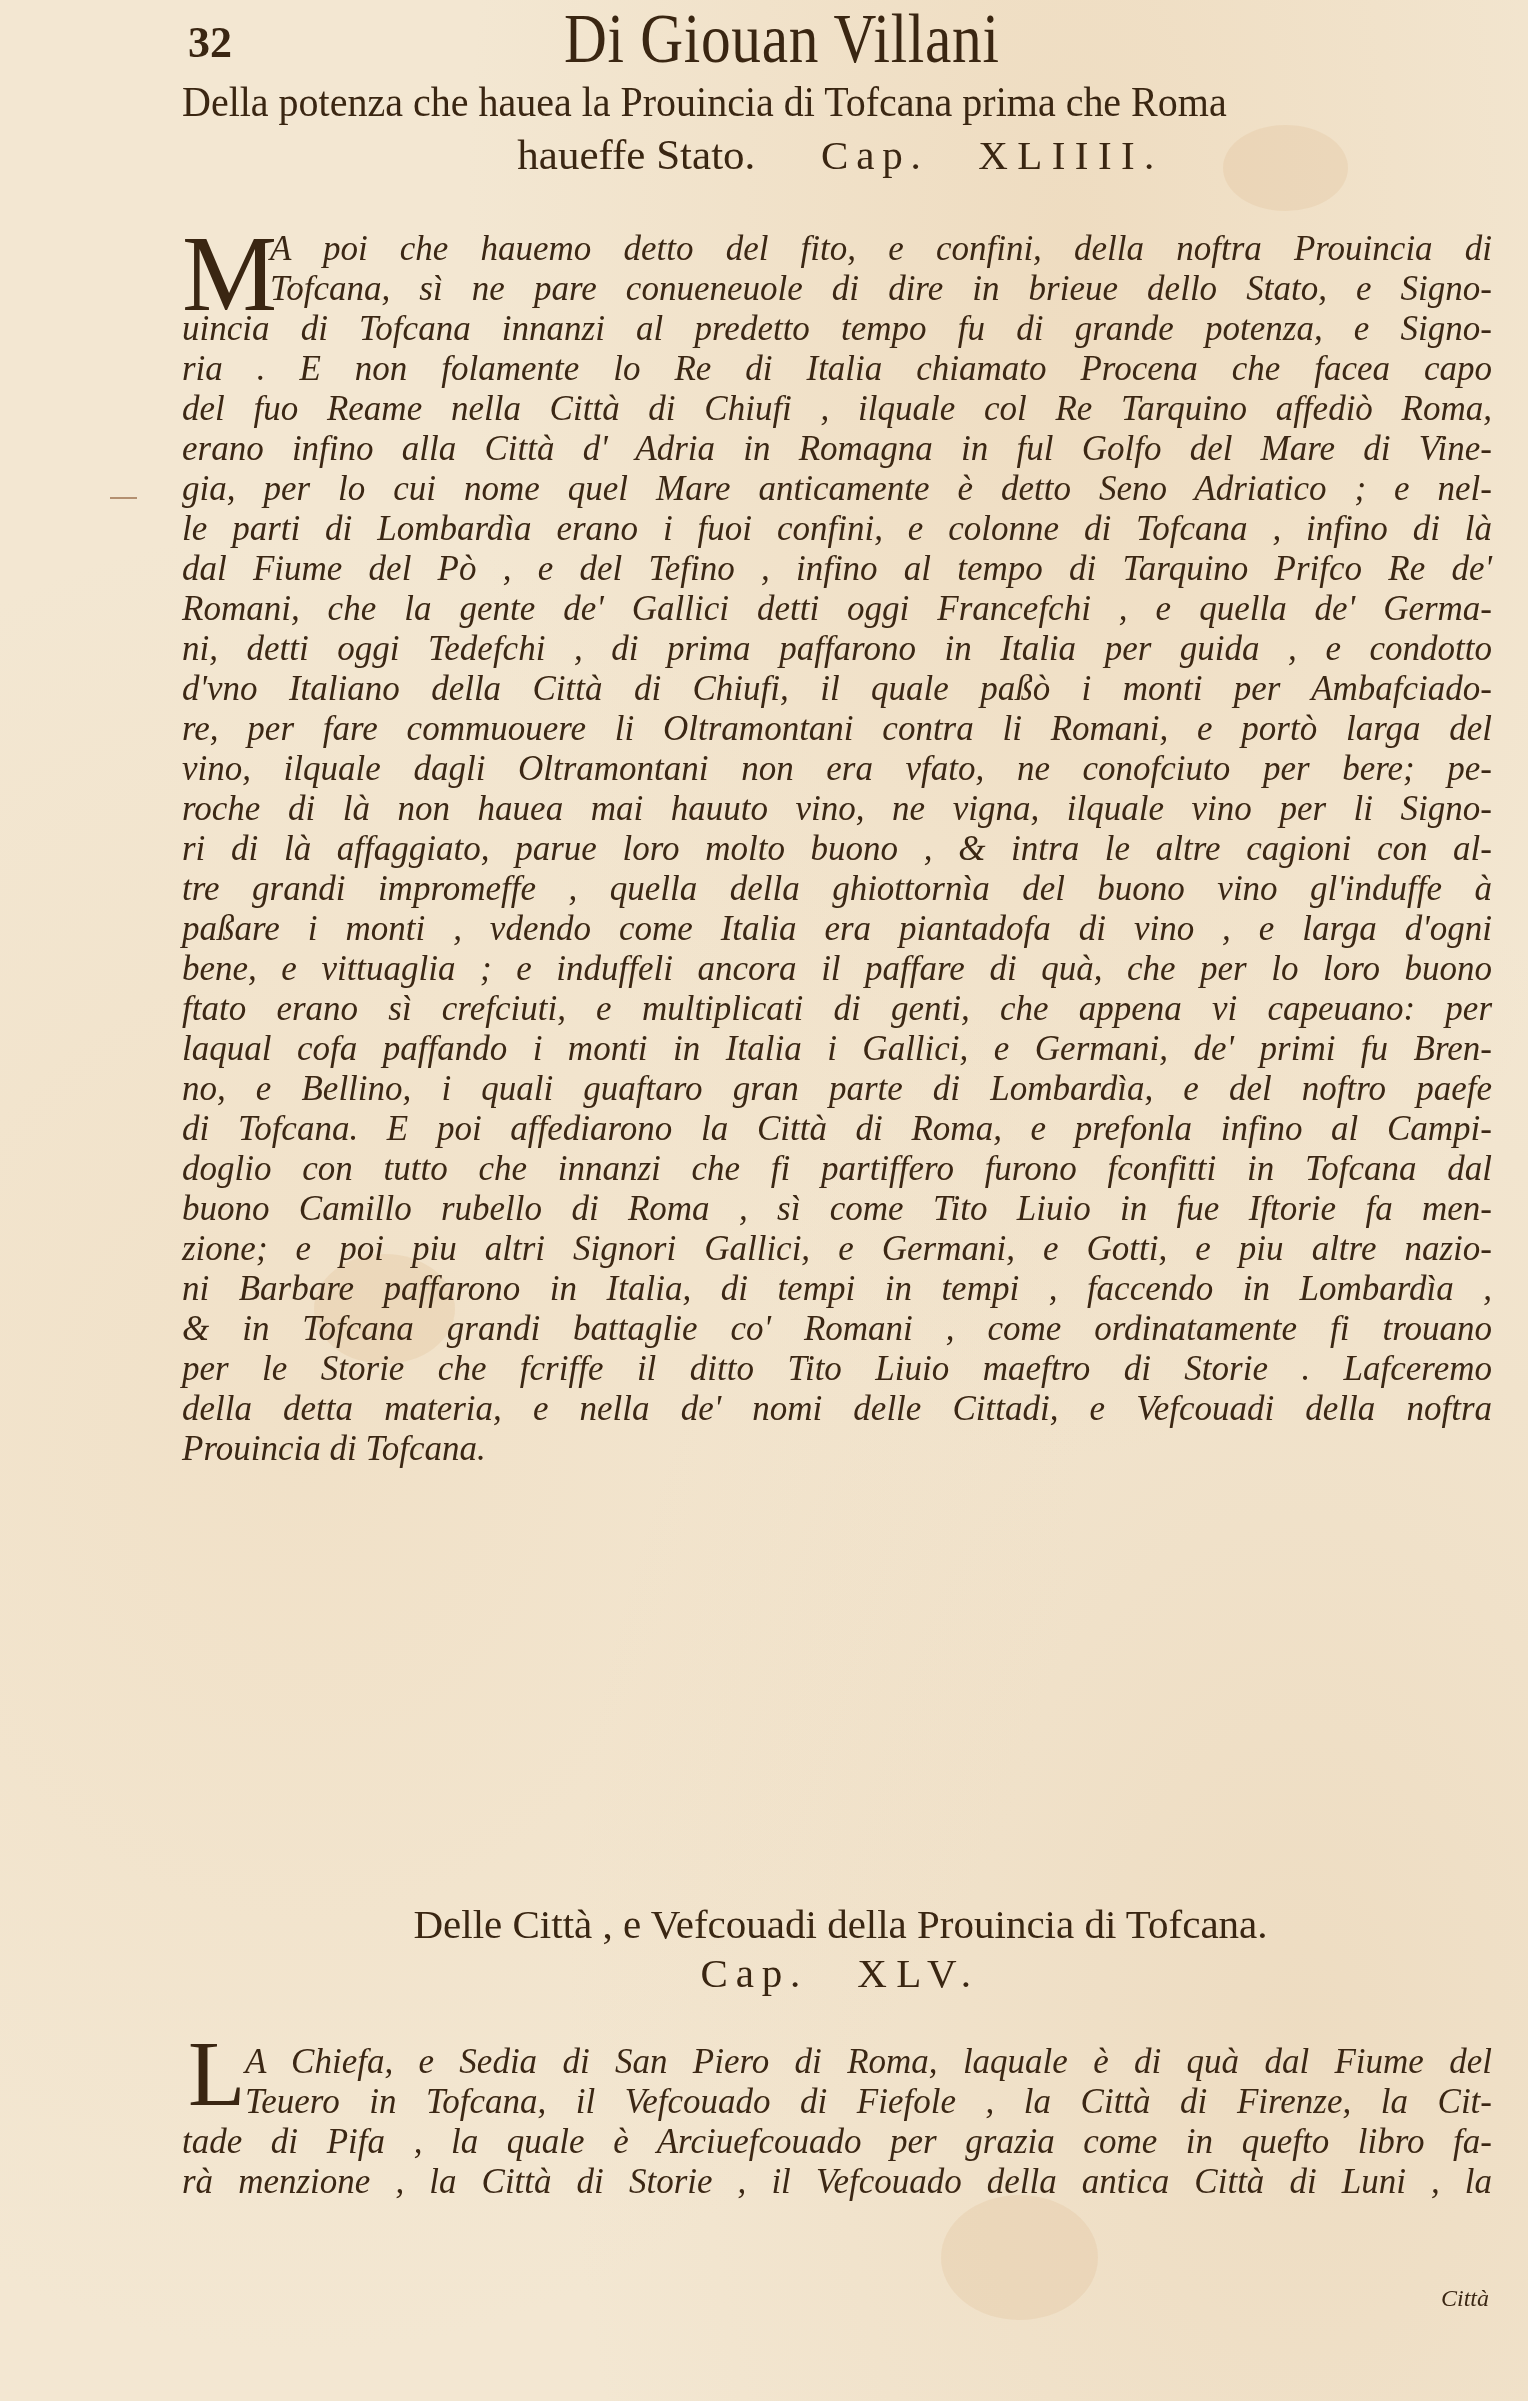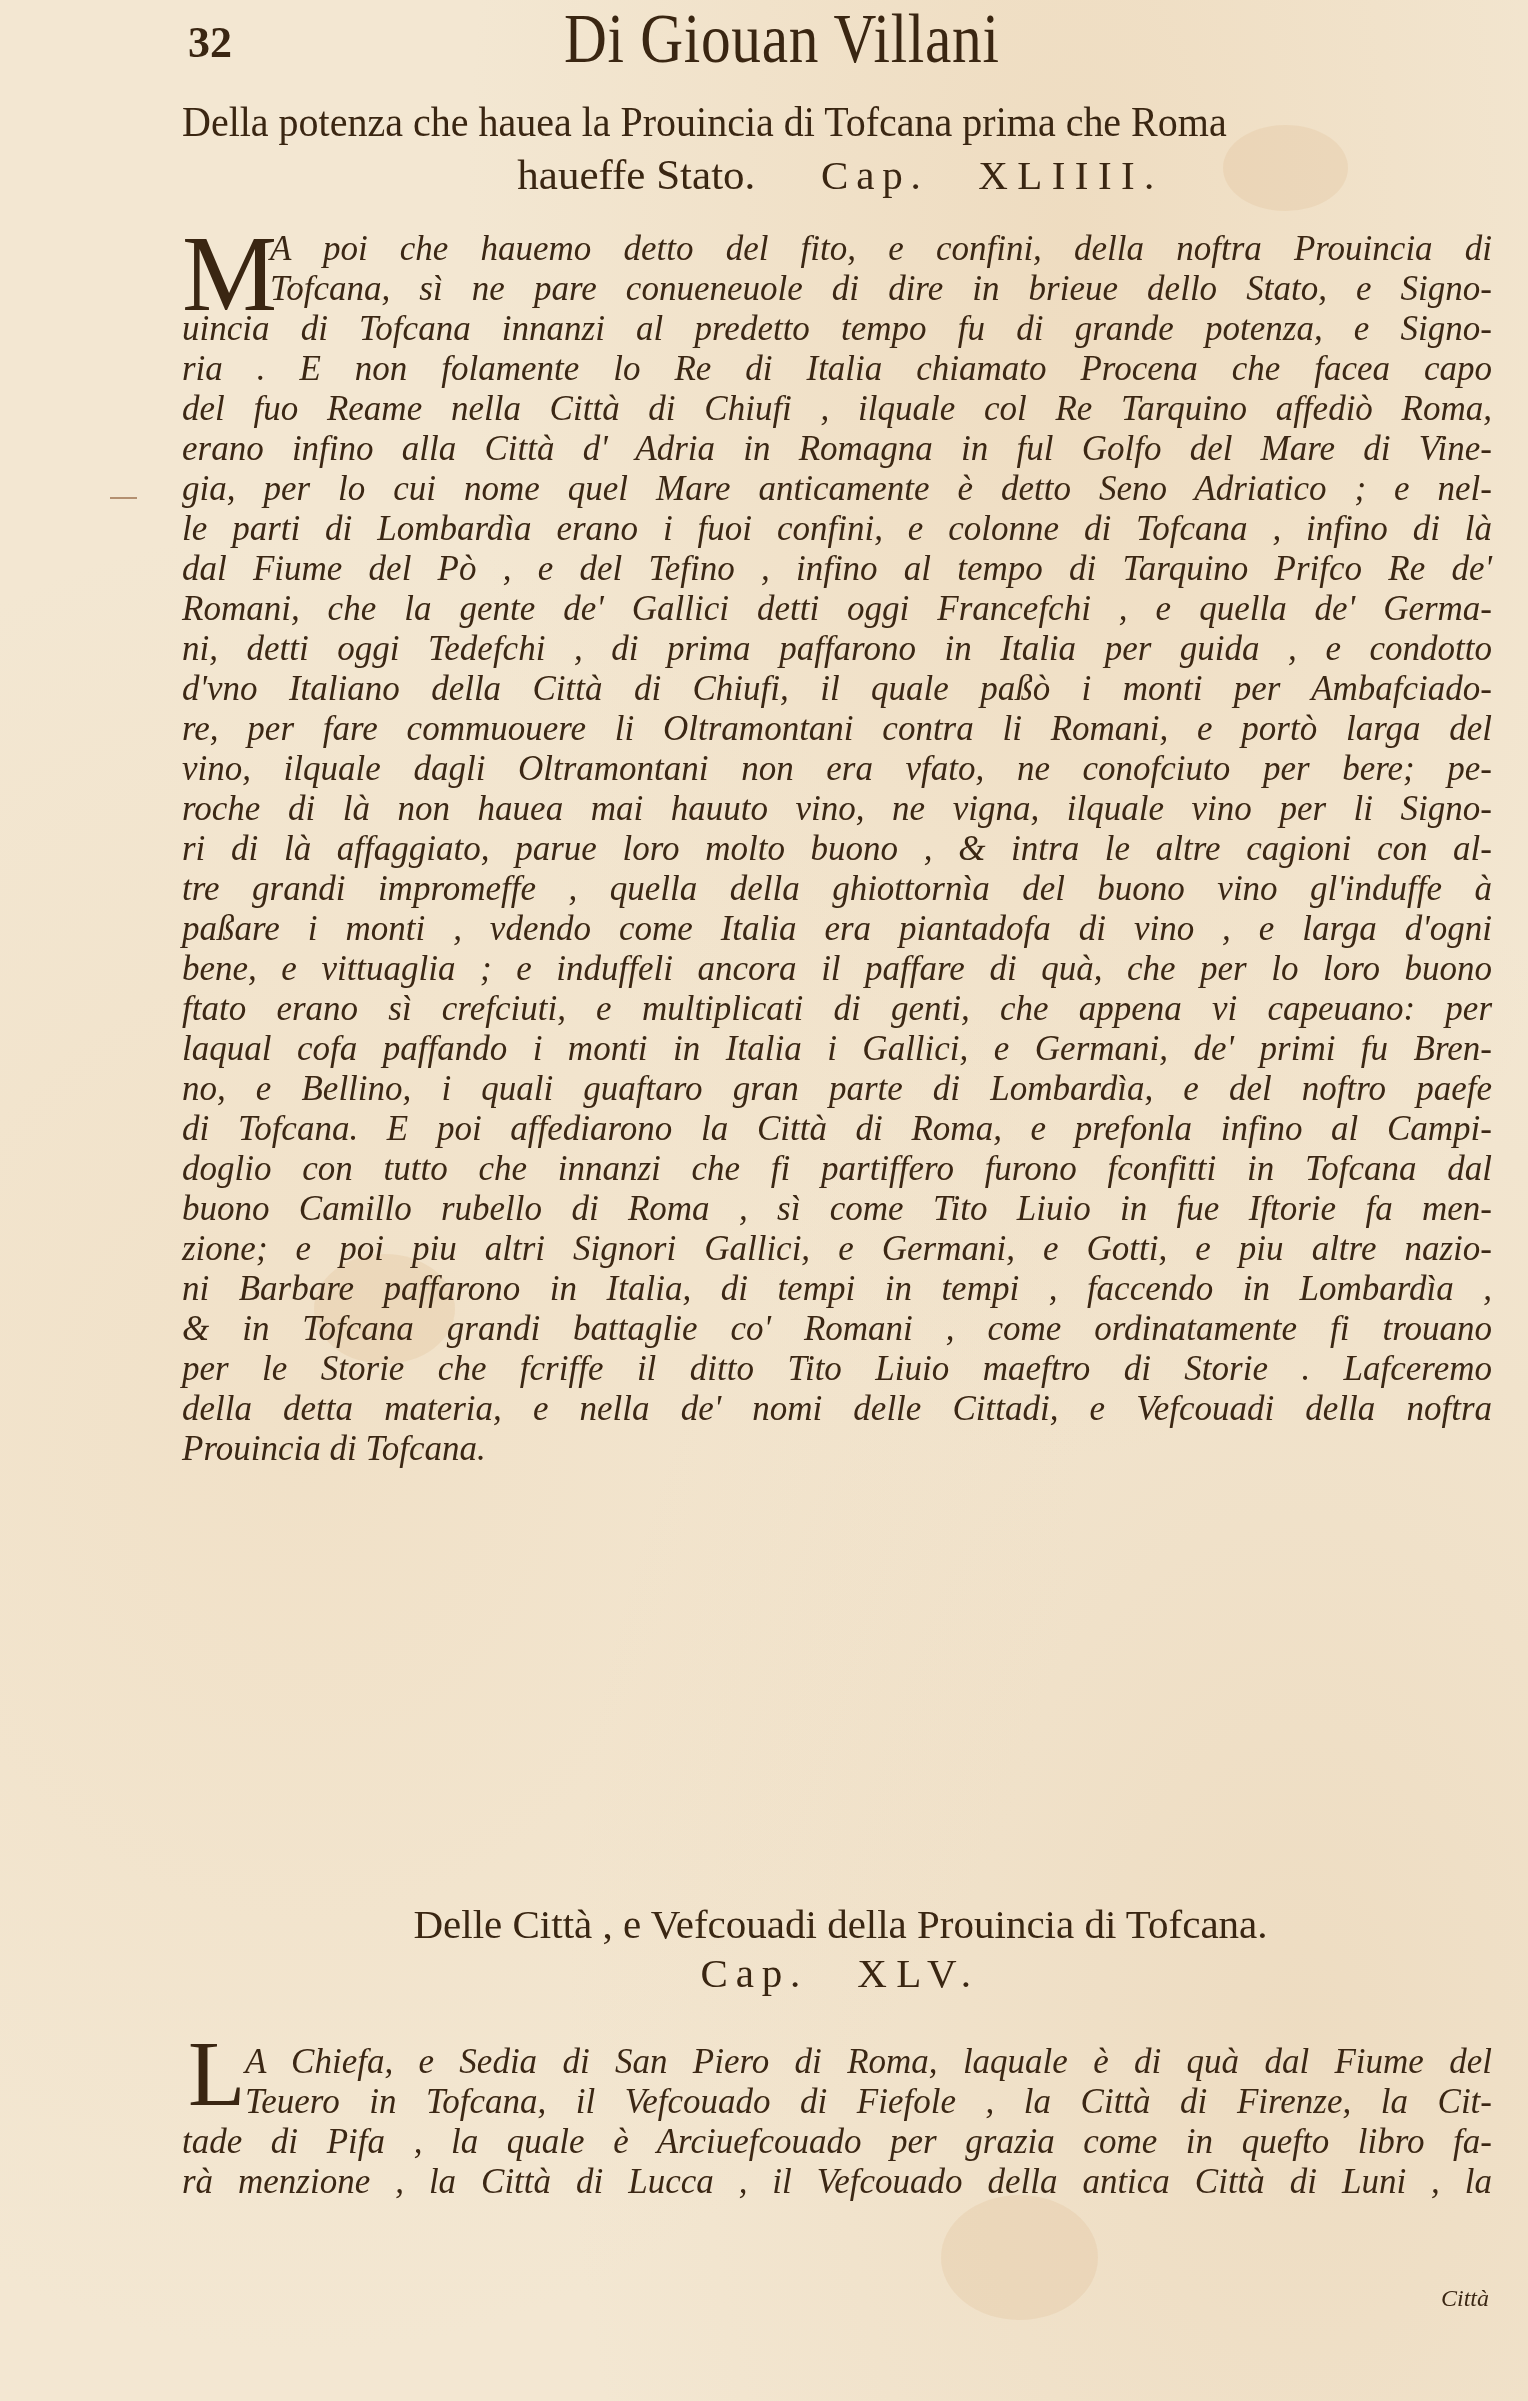--- a/index.html
+++ b/index.html
@@ -27,21 +27,21 @@
       font-family: "Liberation Serif", serif;
       font-size: 69px; letter-spacing: 0.8px; color: #3a2612;
       transform: scaleX(0.86); transform-origin: left top;
     }
     .chapter-title {
       position: absolute; left: 182px; width: 1317px;
       font-family: "Liberation Serif", serif;
       color: #3a2612; text-align: center;
     }
     .chapter-title .line { display: block; white-space: nowrap; }
-    .ch1 { top: 75px; font-size: 43px; line-height: 53px; margin-top: 20px; }
+    .ch1 { top: 75px; font-size: 43px; line-height: 53px; }
     .ch1 .line1 { text-align: left; padding-left: 0; transform: scaleX(0.93); transform-origin: left; }
     .ch1 .line2 { padding-left: 0; }
     .cap-label { letter-spacing: 7.8px; font-size: 41px; font-family: Liberation Serif, serif; }
     .cap-num { letter-spacing: 9.4px; font-size: 41px; margin-left: 39px; }
     .body-text {
       position: absolute; left: 182px; width: 1310px;
       font-family: "Liberation Serif", serif;
       font-style: italic;
       font-size: 35px;
       line-height: 40px;
@@ -135,18 +135,18 @@
       <span class="cap-label">Cap.</span>
       <span class="cap-num">XLV.</span>
     </span>
   </div>
 
   <div class="drop-cap drop-l">L</div>
   <div class="body-text para2">
     <span class="ln indent-l">A Chiefa, e Sedia di San Piero di Roma, laquale è di quà dal Fiume del</span>
     <span class="ln indent-l">Teuero in Tofcana, il Vefcouado di Fiefole , la Città di Firenze, la Cit-</span>
     <span class="ln">tade di Pifa , la quale è Arciuefcouado per grazia come in quefto libro fa-</span>
-    <span class="ln">rà menzione , la Città di Lucca , il Vefcouado della antica Città di Luni , la</span>
+    <span class="ln">rà menzione , la Città di Storie , il Vefcouado della antica Città di Luni , la</span>
   </div>
 
   <div class="catchword">Città</div>
 </div>
 
 
 </body></html>

